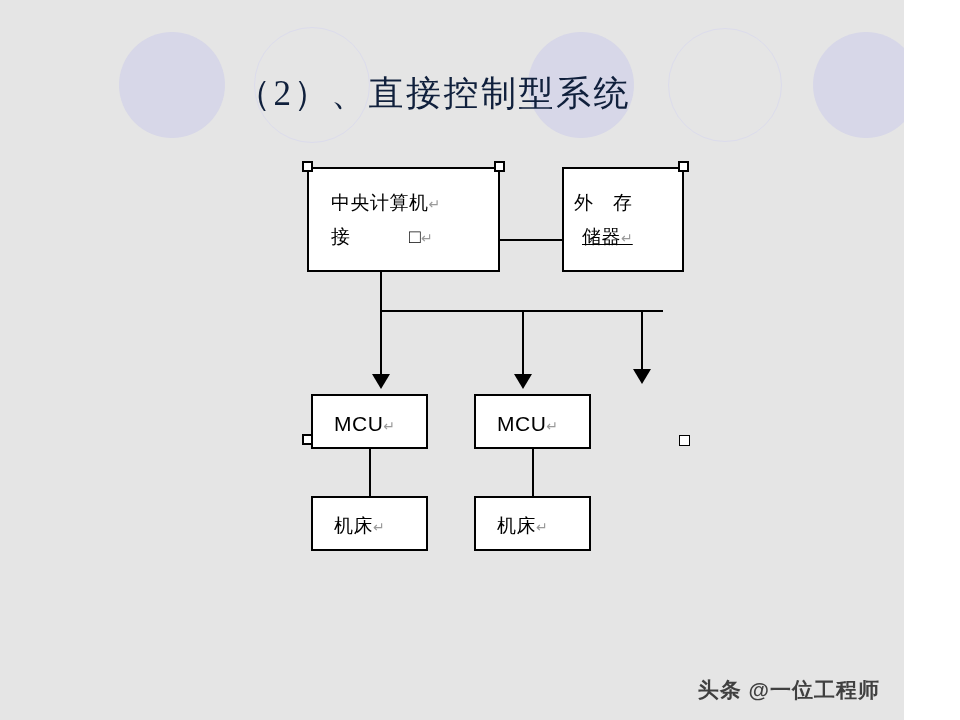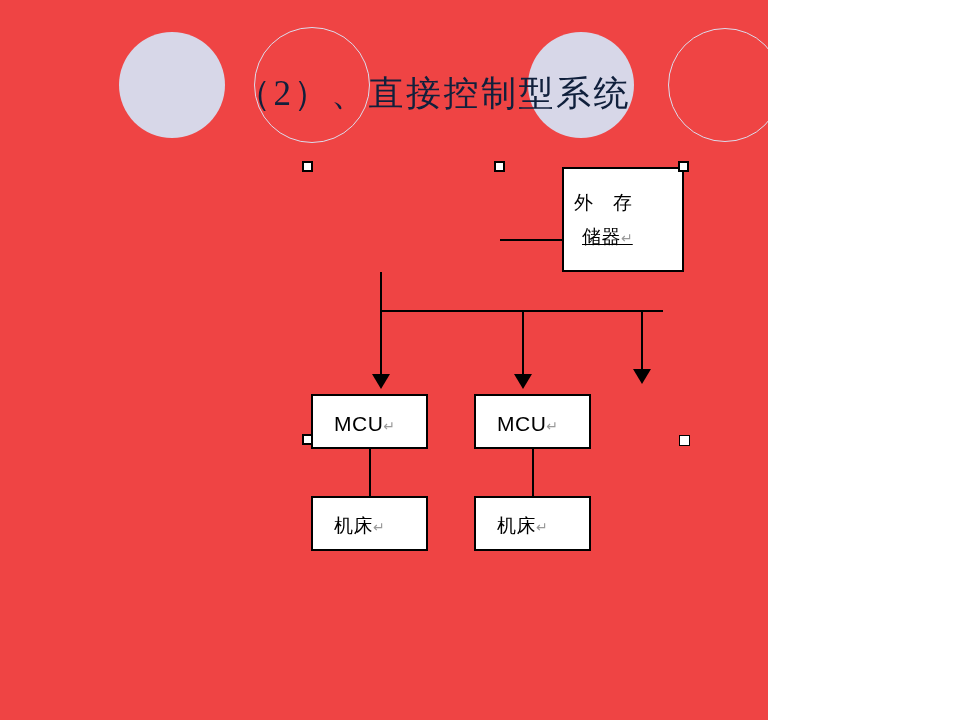--- a/index.html
+++ b/index.html
@@ -5,23 +5,23 @@
   html, body {
     margin: 0;
     padding: 0;
     background: #ffffff;
   }
   body {
     font-family: "Liberation Serif", serif;
   }
   #slide {
     position: relative;
-    width: 768px;
+    width: 904px;
     height: 720px;
-    background: #ef4444;
+    background: #e5e5e5;
     overflow: hidden;
   }
 
   
   .circle-band {
     position: absolute;
     left: 0;
     top: 0;
     width: 960px;
     height: 160px;
@@ -140,20 +140,24 @@
     <div class="deco-circle outline" style="left:254px; top:27px;  width:116px; height:116px;"></div>
     <div class="deco-circle filled" style="left:528px; top:32px;  width:106px; height:106px;"></div>
     <div class="deco-circle outline" style="left:668px; top:28px;  width:114px; height:114px;"></div>
     <div class="deco-circle filled" style="left:813px; top:32px;  width:106px; height:106px;"></div>
   </div>
 
   <div class="slide-title">（2）、直接控制型系统</div>
 
   <div class="diagram">
 
+    <div class="dbox" style="left:307px; top:167px; width:193px; height:105px;">
+      <span class="boxline" style="left:22px; top:24px;"><span>中央计算机</span><span class="cr">↵</span></span>
+      <span class="boxline" style="left:22px; top:58px;"><span>接　　　□</span><span class="cr">↵</span></span>
+    </div>
 
     <div class="dbox" style="left:562px; top:167px; width:122px; height:105px;">
       <span class="boxline" style="left:10px; top:24px;"><span>外　存</span></span>
       <span class="boxline" style="left:18px; top:58px;text-decoration:underline;"><span>储器</span><span class="cr">↵</span></span>
     </div>
 
     <div class="dbox" style="left:311px; top:394px; width:117px; height:55px;">
       <span class="boxline" style="left:21px; top:18px; font-size:21px;"><span>MCU</span><span class="cr">↵</span></span>
     </div>
 
@@ -188,14 +192,15 @@
     <div class="vline" style="left:532px; top:449px; height:47px;"></div>
 
     <div class="handle" style="left:302px; top:161px;"></div>
     <div class="handle" style="left:494px; top:161px;"></div>
     <div class="handle" style="left:678px; top:161px;"></div>
     <div class="handle" style="left:302px; top:434px;"></div>
     <div class="handle thin" style="left:679px; top:435px;"></div>
 
   </div>
 
+  <div class="watermark">头条 @一位工程师</div>
 
 </div>
 
 </body></html>

